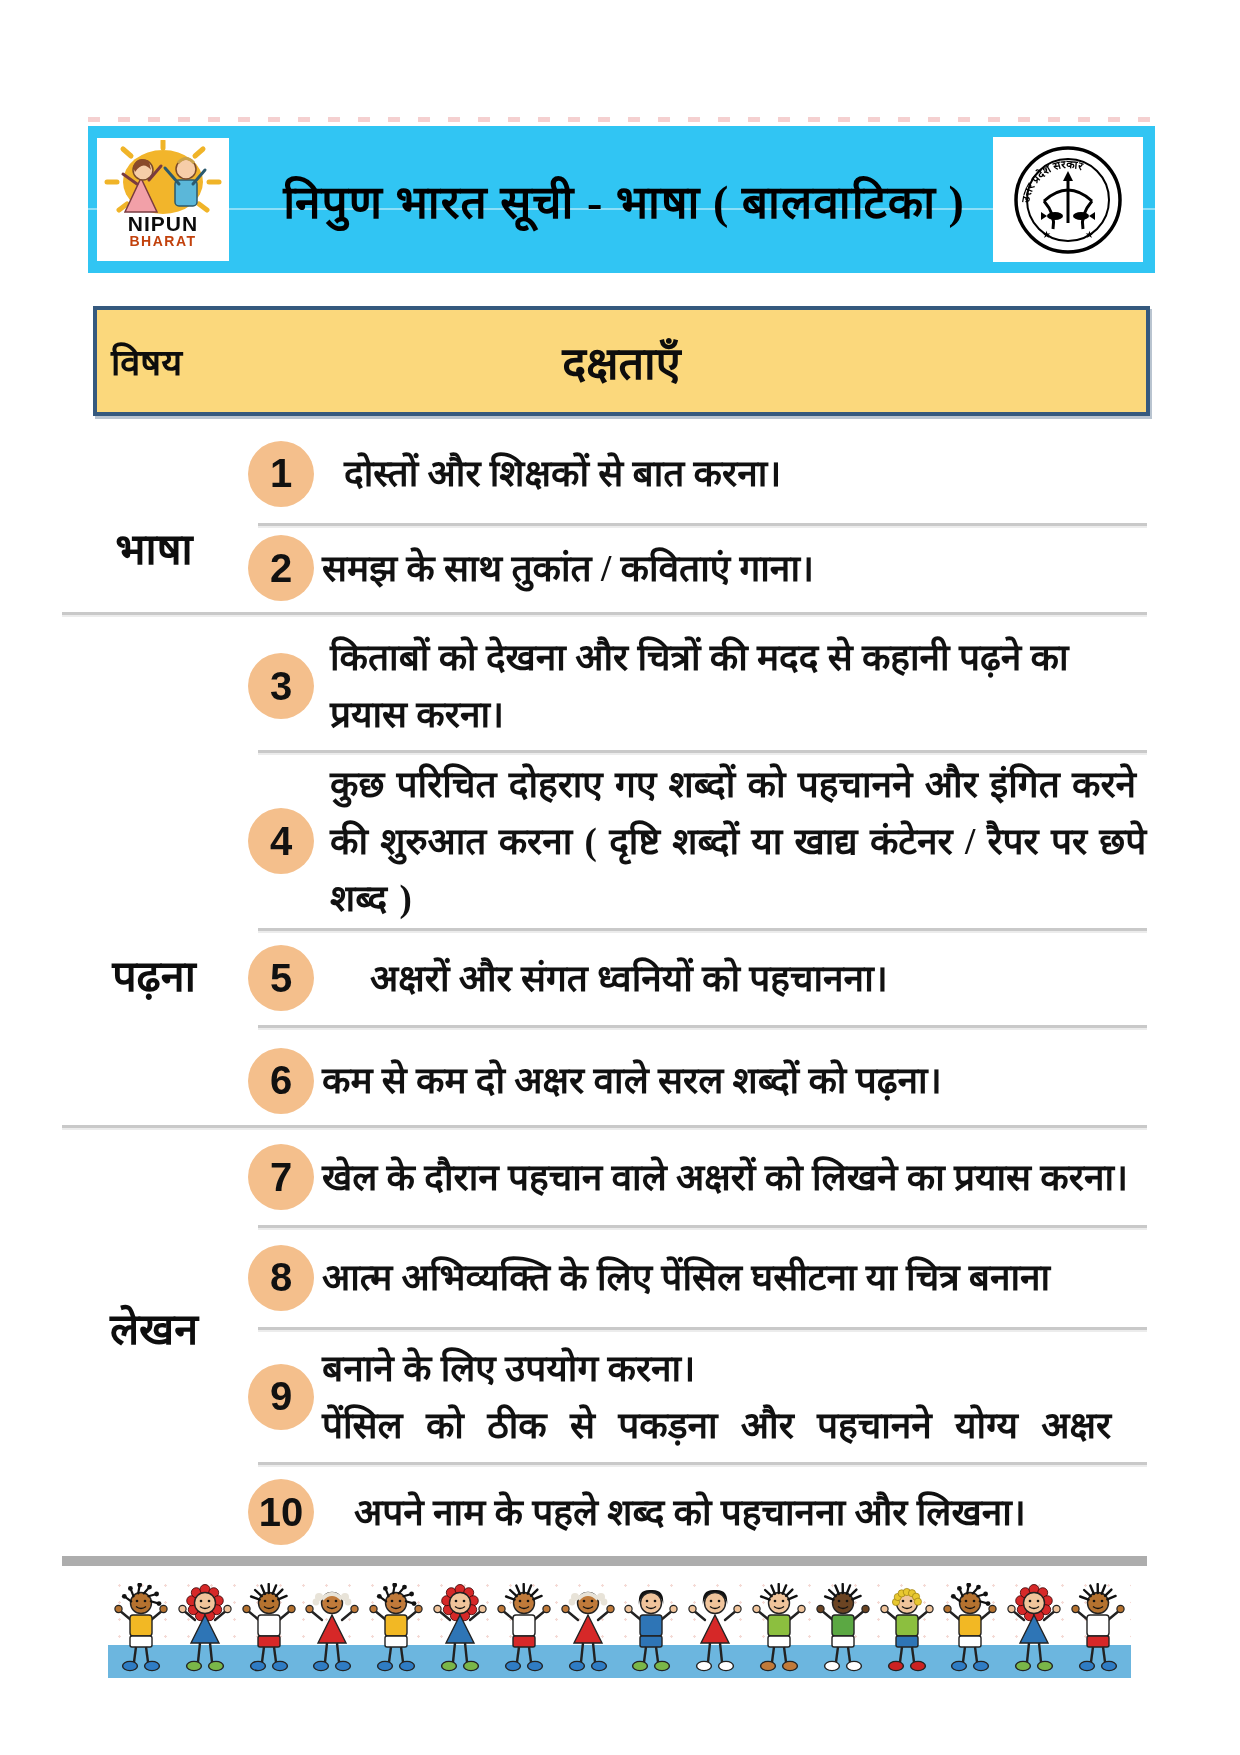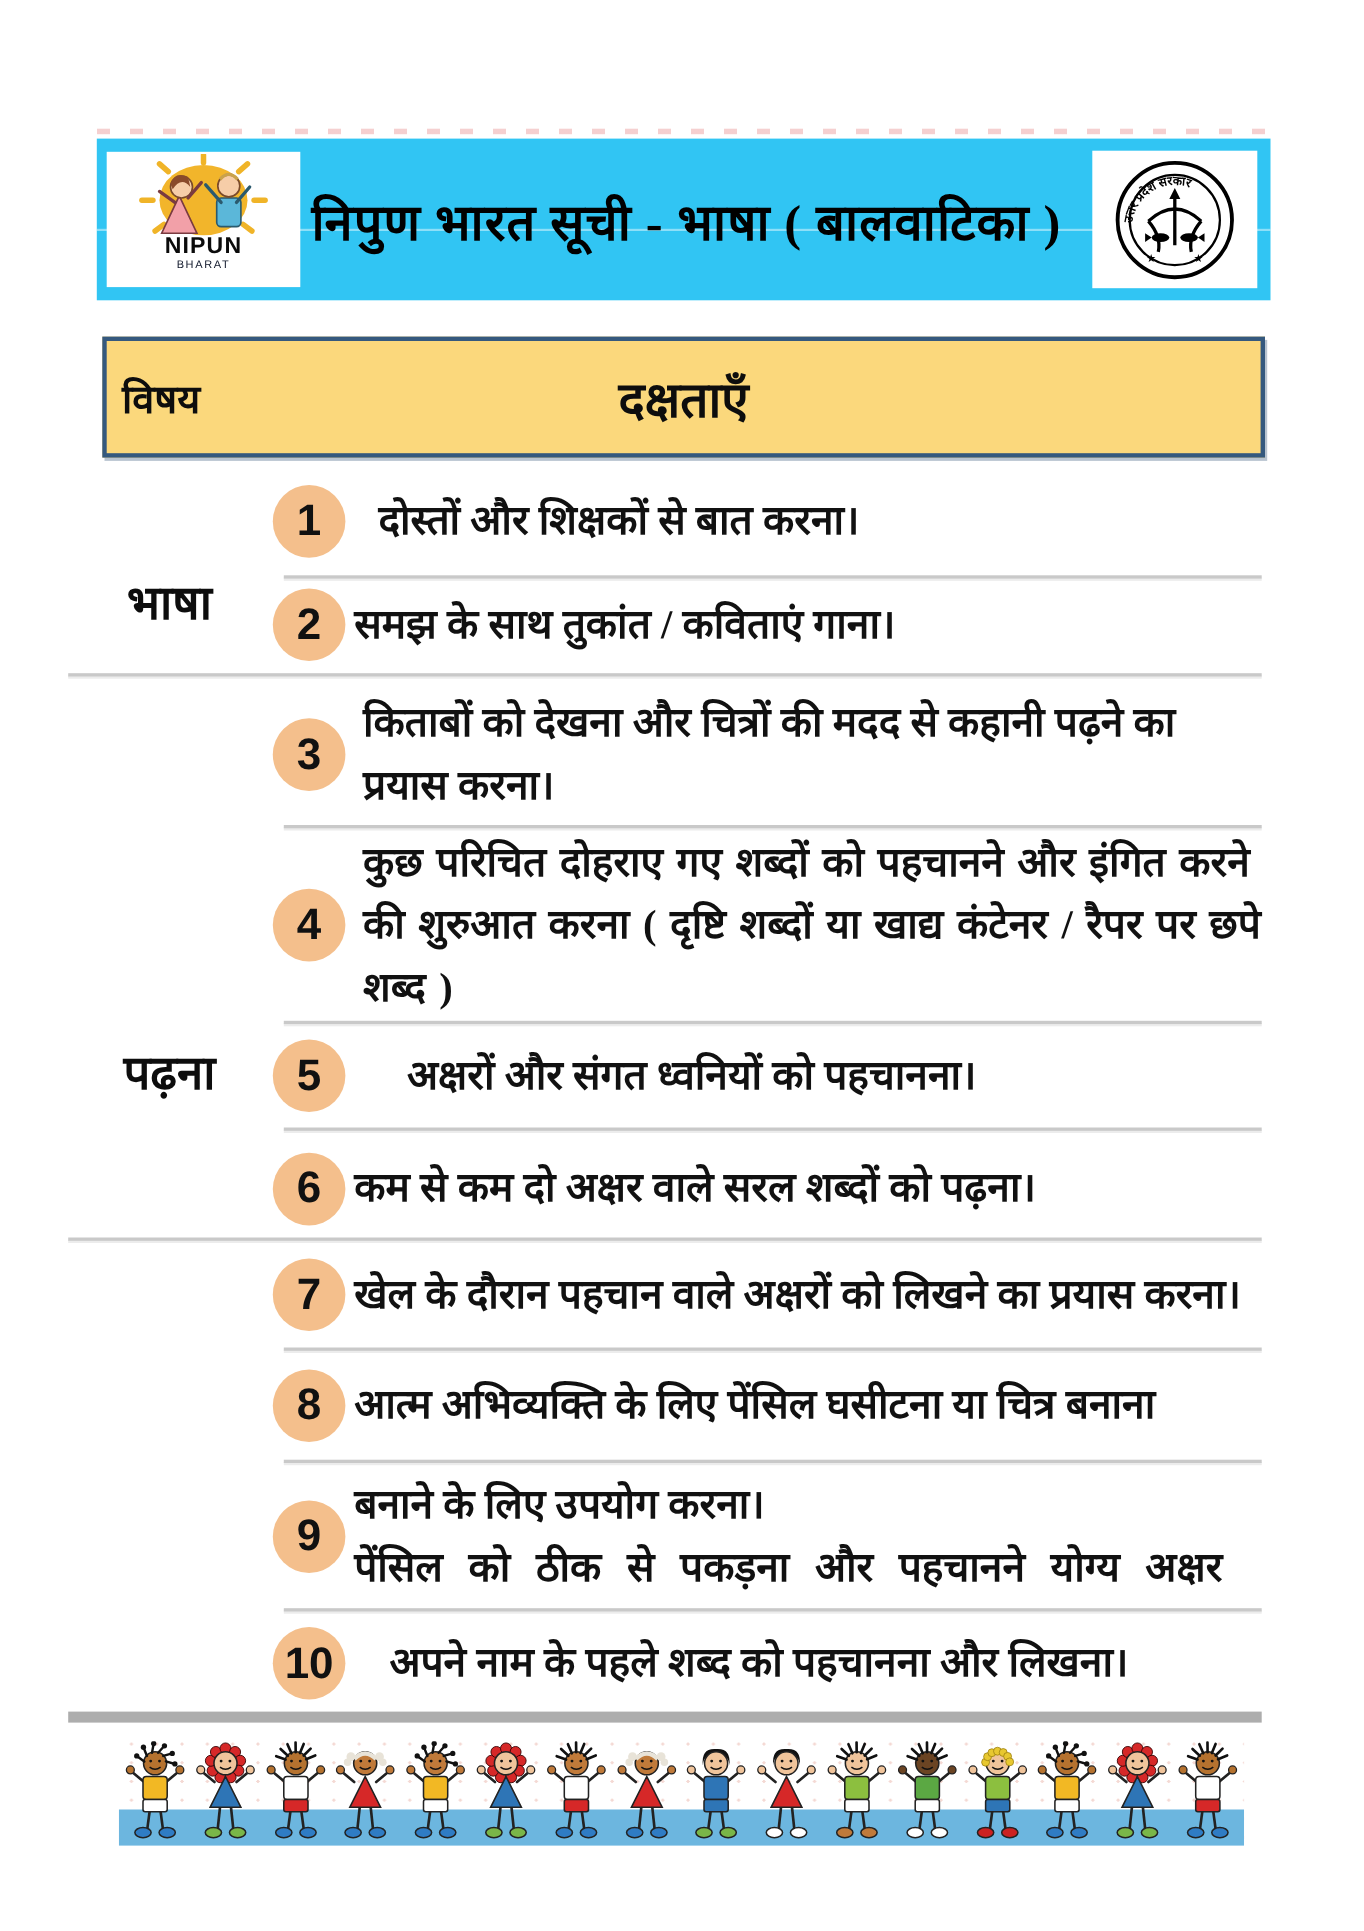--- a/index.html
+++ b/index.html
@@ -4,32 +4,32 @@
 <style>
   html,body{margin:0;padding:0;background:#ffffff;}
   #page{position:relative;width:1240px;height:1755px;background:#ffffff;overflow:hidden;
         font-family:"Liberation Serif","DejaVu Serif",serif;}
 
   
   .artifact-row{position:absolute;left:88px;top:117px;width:1067px;height:5px;
     background:repeating-linear-gradient(90deg,rgba(226,120,120,.35) 0 12px,transparent 12px 30px);}
   .band{position:absolute;left:88px;top:126px;width:1067px;height:147px;background:#31C5F3;}
   .band-scanline{position:absolute;left:0;top:82px;width:100%;height:2px;background:rgba(255,255,255,.45);}
-  .logo-box{position:absolute;left:9px;top:12px;width:176px;height:123px;background:#ffffff;
+  .logo-box{position:absolute;left:9px;top:12px;width:132px;height:123px;background:#ffffff;
     display:flex;flex-direction:column;align-items:center;justify-content:flex-start;}
   .seal-box{position:absolute;right:12px;top:11px;width:150px;height:125px;background:#ffffff;
     display:flex;align-items:center;justify-content:center;}
   .band-title{position:absolute;left:170px;right:165px;top:0;height:147px;
     display:flex;align-items:center;justify-content:center;
     color:#000000;font-weight:700;font-size:46px;letter-spacing:1px;white-space:nowrap;}
   .nipun-art{margin-top:2px;}
   .nipun-word1{font-family:"Liberation Sans","DejaVu Sans",sans-serif;font-weight:900;
     font-size:21px;line-height:20px;letter-spacing:1px;color:#0b0b0b;}
-  .nipun-word2{font-family:"Liberation Sans","DejaVu Sans",sans-serif;font-weight:400;
-    font-size:10px;line-height:15px;letter-spacing:1.5px;color:#0f172a;}
+  .nipun-word2{font-family:"Liberation Sans","DejaVu Sans",sans-serif;font-weight:700;
+    font-size:14px;line-height:15px;letter-spacing:1.5px;color:#c2410c;}
 
   
   .thead{position:absolute;left:93px;top:306px;width:1057px;height:110px;box-sizing:border-box;
     background:#FBD87C;border:4px solid #35597E;box-shadow:2px 3px 0 rgba(100,125,150,.45);
     display:flex;align-items:center;}
   .thead .c1{margin-left:14px;font-weight:700;font-size:36px;color:#0d0d0d;z-index:1;}
   .thead .c2{position:absolute;left:0;right:0;text-align:center;font-weight:700;font-size:45px;color:#0d0d0d;}
 
   
   .subj{position:absolute;left:58px;width:192px;text-align:center;
@@ -132,20 +132,21 @@
     </div>
   </div>
 
   <div class="thead">
     <span class="c2">दक्षताएँ</span>
     <span class="c1">विषय</span>
   </div>
 
   <div class="subj" style="top:522px;">भाषा</div>
   <div class="subj" style="top:949px;">पढ़ना</div>
+  <div class="subj" style="top:1302px;">लेखन</div>
 
   <div class="row r1" style="top:426px;height:95px;">
     <div class="badge">1</div>
     <div class="txt">
         <div class="ln">दोस्तों और शिक्षकों से बात करना।</div>
       </div>
   </div>
   <div class="div-s" style="top:523px;"></div>
 
   <div class="row r2" style="top:524px;height:88px;">

